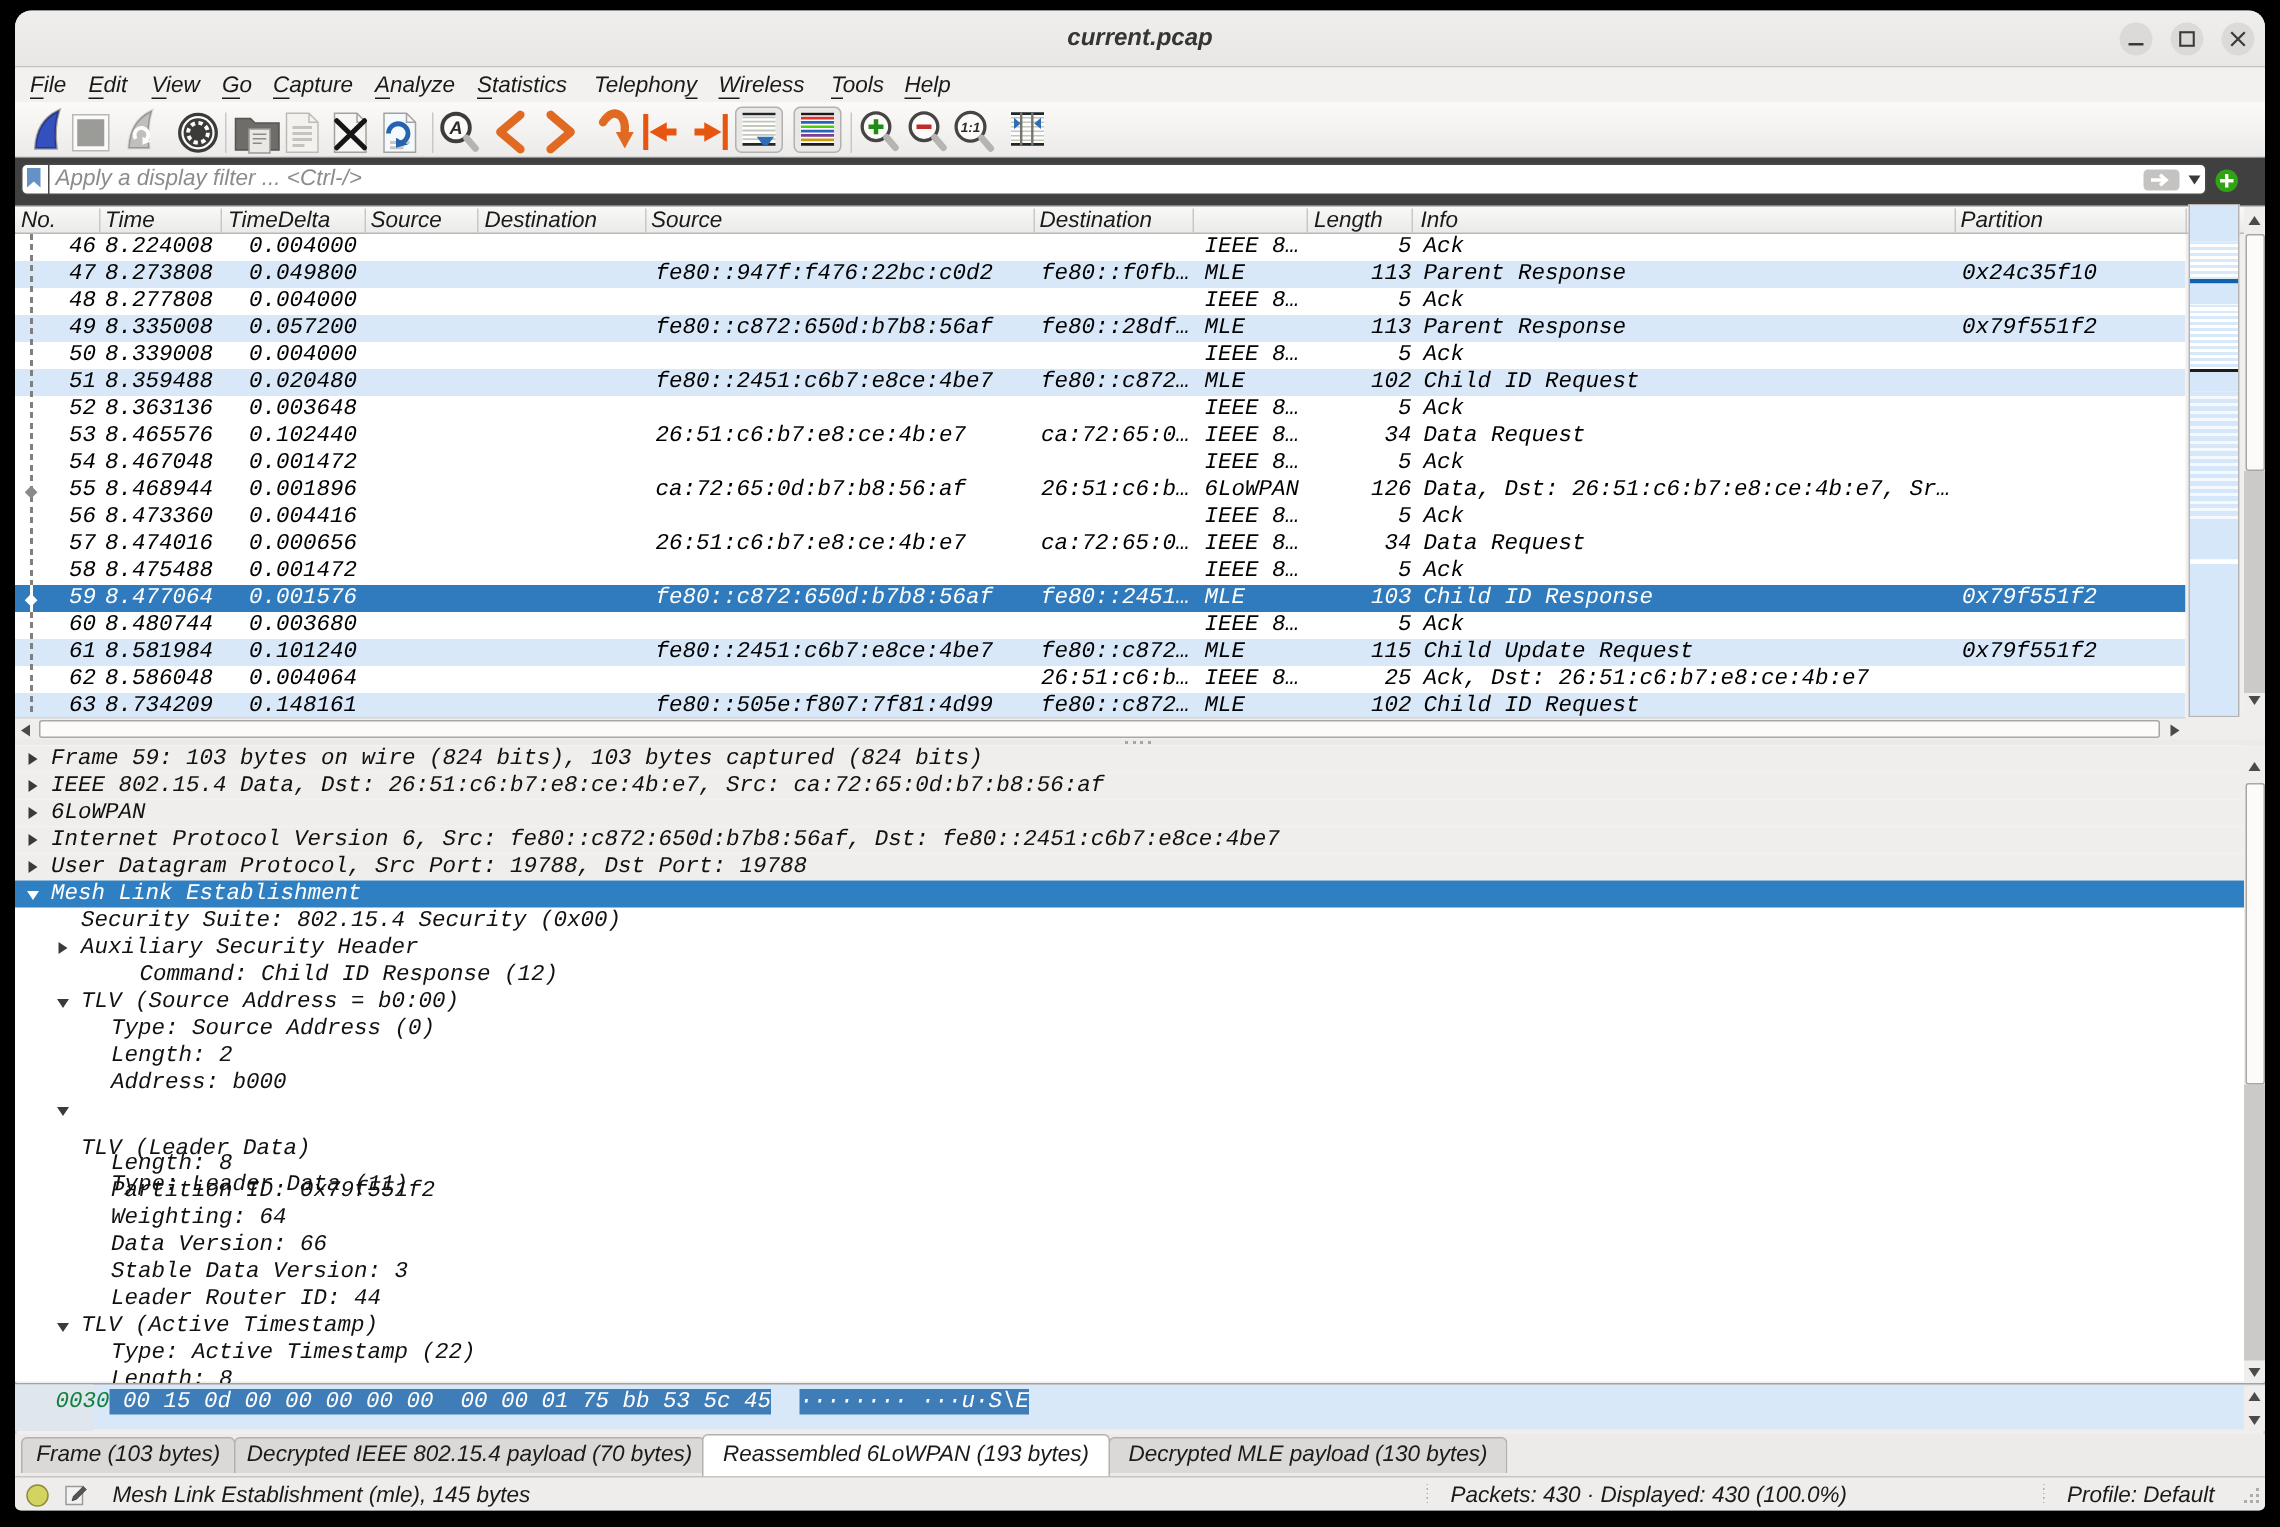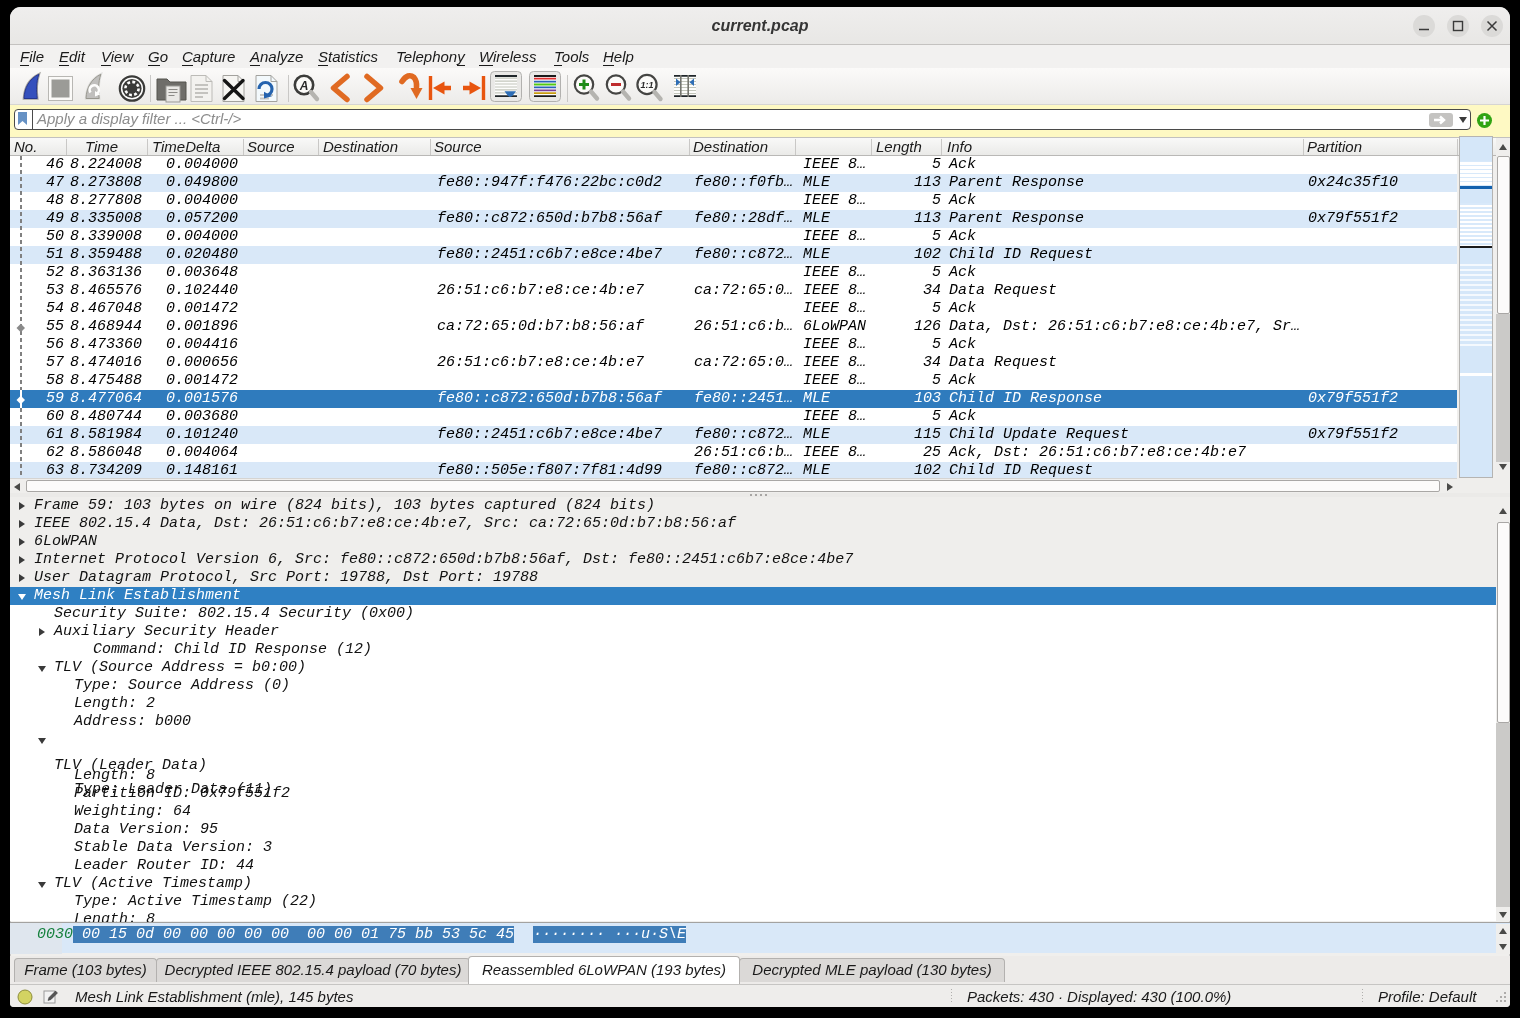--- a/index.html
+++ b/index.html
@@ -15,21 +15,21 @@
   font-weight:bold;font-size:16px;color:#353535;}
 .wbtn{position:absolute;top:8px;width:22px;height:22px;border-radius:11px;background:#dbdad8;}
 
 #menubar{position:absolute;left:0;top:38px;width:1500px;height:23px;background:#f2f1f0;font-size:15px;color:#1a1a1a;}
 #menubar span{position:absolute;top:2px;line-height:19px;}
 #menubar u{text-decoration:none;border-bottom:1.5px solid #1a1a1a;}
 
 #toolbar{position:absolute;left:0;top:61px;width:1500px;height:37px;
   background:linear-gradient(#fbfaf9,#ecebe9);border-bottom:1px solid #d6d5d3;}
 
-#filterrow{position:absolute;left:0;top:98px;width:1500px;height:33px;background:#fef9c3;border-bottom:1px solid #c2c1bf;}
+#filterrow{position:absolute;left:0;top:98px;width:1500px;height:33px;background:#404040;border-bottom:1px solid #c2c1bf;}
 #finput{position:absolute;left:4px;top:4px;width:1457px;height:21px;background:#fff;border:1.5px solid #4a4a4a;border-radius:4px;}
 #fbook{position:absolute;left:4px;top:4px;width:19px;height:21px;border-right:1.5px solid #4a4a4a;}
 #fph{position:absolute;left:27px;top:4px;height:21px;line-height:20px;font-size:15px;color:#8c8c8c;}
 
 #plheader{position:absolute;left:0;top:131px;width:1500px;height:18px;
   background:linear-gradient(#f9f9f8,#eaeae8);border-bottom:1px solid #b9b8b6;font-size:15px;color:#1a1a1a;}
 #plheader span{position:absolute;top:0;line-height:18px;}
 .hsep{position:absolute;top:1px;width:1px;height:16px;background:#c9c8c6;}
 #plist{position:absolute;left:0;top:149px;width:1447px;height:322px;background:#fff;overflow:hidden;
   font-family:"Liberation Mono",monospace;font-size:15px;}
@@ -224,21 +224,21 @@
     </div>
     <div style="position:absolute;left:1449px;top:12px;width:0;height:0;border-left:4.5px solid transparent;border-right:4.5px solid transparent;border-top:6px solid #3a3a3a;"></div>
     <div style="position:absolute;left:1467px;top:8px;width:15px;height:15px;border-radius:8px;background:#31a413;">
       <svg width="15" height="15">
           <path d="M7.5 3v9M3 7.5h9" stroke="#fff" stroke-width="2.2"></path>
         </svg>
     </div>
   </div>
   <div id="plheader">
     <span style="left:4px;">No.</span>
-    <span style="left:60px;margin-left:15px;">Time</span>
+    <span style="left:60px;">Time</span>
     <span style="left:142px;">TimeDelta</span>
     <span style="left:237px;">Source</span>
     <span style="left:313px;">Destination</span>
     <span style="left:424px;">Source</span>
     <span style="left:683px;">Destination</span>
     <span style="left:790px;margin-top:48px;">Protocol</span>
     <span style="left:866px;">Length</span>
     <span style="left:937px;">Info</span>
     <span style="left:1297px;">Partition</span>
     <div class="hsep" style="left:56px;"></div>
@@ -316,21 +316,21 @@
       <div class="dl" style="top:144px;margin-left:39px;"><span style="position:absolute;left:44px;">Command: Child ID Response (12)</span></div>
       <div class="dl" style="top:162px;"><span class="tri" style="left:28px;top:7px;border-left:4.5px solid transparent;border-right:4.5px solid transparent;border-top:6px solid #3a3a3a;"></span><span style="position:absolute;left:44px;">TLV (Source Address = b0:00)</span></div>
       <div class="dl" style="top:180px;"><span style="position:absolute;left:64px;">Type: Source Address (0)</span></div>
       <div class="dl" style="top:198px;"><span style="position:absolute;left:64px;">Length: 2</span></div>
       <div class="dl" style="top:216px;"><span style="position:absolute;left:64px;">Address: b000</span></div>
       <div class="dl" style="top:234px;"><span class="tri" style="left:28px;top:7px;border-left:4.5px solid transparent;border-right:4.5px solid transparent;border-top:6px solid #3a3a3a;"></span><span style="position:absolute;left:44px;margin-top:26px;">TLV (Leader Data)</span></div>
       <div class="dl" style="top:252px;margin-top:32px;"><span style="position:absolute;left:64px;">Type: Leader Data (11)</span></div>
       <div class="dl" style="top:270px;"><span style="position:absolute;left:64px;">Length: 8</span></div>
       <div class="dl" style="top:288px;"><span style="position:absolute;left:64px;">Partition ID: 0x79f551f2</span></div>
       <div class="dl" style="top:306px;"><span style="position:absolute;left:64px;">Weighting: 64</span></div>
-      <div class="dl" style="top:324px;"><span style="position:absolute;left:64px;">Data Version: 95</span></div>
+      <div class="dl" style="top:324px;"><span style="position:absolute;left:64px;">Data Version: 66</span></div>
       <div class="dl" style="top:342px;"><span style="position:absolute;left:64px;">Stable Data Version: 3</span></div>
       <div class="dl" style="top:360px;"><span style="position:absolute;left:64px;">Leader Router ID: 44</span></div>
       <div class="dl" style="top:378px;"><span class="tri" style="left:28px;top:7px;border-left:4.5px solid transparent;border-right:4.5px solid transparent;border-top:6px solid #3a3a3a;"></span><span style="position:absolute;left:44px;">TLV (Active Timestamp)</span></div>
       <div class="dl" style="top:396px;"><span style="position:absolute;left:64px;">Type: Active Timestamp (22)</span></div>
       <div class="dl" style="top:414px;"><span style="position:absolute;left:64px;">Length: 8</span></div>
     </div>
   <div id="vscroll2" class="sb" style="left:1486px;top:490px;width:14px;height:424px;">
     <div class="arr" style="left:3px;top:11px;border-left:4.5px solid transparent;border-right:4.5px solid transparent;border-bottom:6px solid #4a4a48;"></div>
     <div class="sbtrack" style="left:0;top:226px;width:14px;height:184px;"></div>
     <div class="sbthumb" style="left:0.5px;top:25px;width:13px;height:201px;"></div>

